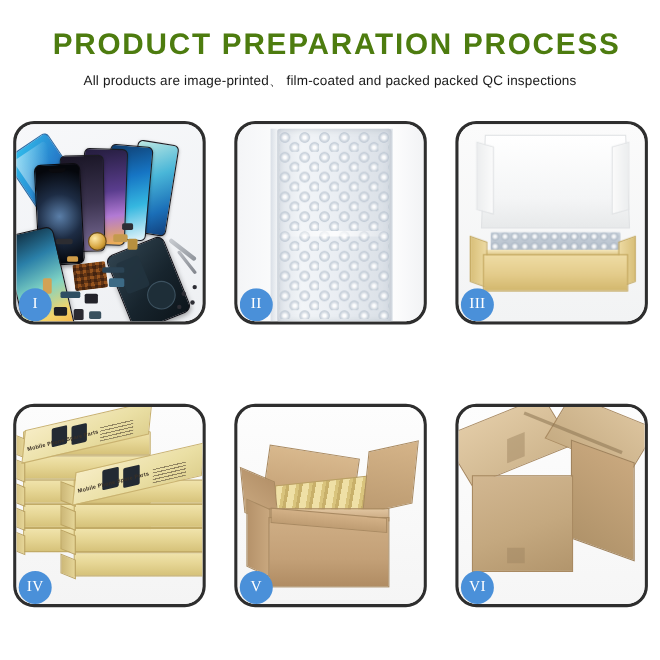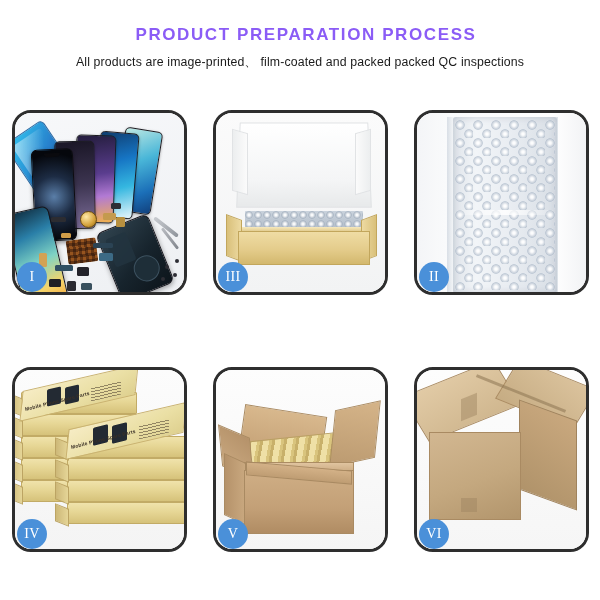--- a/index.html
+++ b/index.html
@@ -7,24 +7,24 @@
   body {
     background:#ffffff;
     font-family:"Liberation Sans", sans-serif;
     overflow:hidden;
   }
   .page { position:relative; width:600px; height:600px; }
 
   
   .header { padding-top:26px; text-align:center; }
   .title {
-    font-size:17px;
+    font-size:27px;
     font-weight:bold;
     letter-spacing:1.6px;
-    color:#8b5cf6;
+    color:#4d7c0f;
     line-height:1.1;
     white-space:nowrap;
     margin-left:12px;
   }
   .subtitle {
     margin-top:9px;
     font-size:12.3px;
     font-weight:normal;
     letter-spacing:0.15px;
     color:#1a1a1a;
@@ -446,43 +446,43 @@
         <div class="tweezer2"></div>
         <div class="screwdot sd1"></div>
         <div class="screwdot sd2"></div>
         <div class="screwdot sd3"></div>
         <div class="screwdot sd4"></div>
       </div>
       <div class="badge">I</div>
     </div>
 
     <div class="panel">
+      <div class="panel-inner p2">
+        <div class="bw-edge-l"></div>
+        <div class="bw-edge-r"></div>
+        <div class="bubble-sheet">
+          <div class="bubbles"></div>
+          <div class="bubble-seam"></div>
+        </div>
+      </div>
+      <div class="badge">II</div>
+    </div>
+
+    <div class="panel">
       <div class="panel-inner p3">
         <div class="b3-lid"></div>
         <div class="b3-lid-flap"></div>
         <div class="b3-lid-flap-r"></div>
         <div class="b3-contents"></div>
         <div class="b3-rim"></div>
         <div class="b3-left"></div>
         <div class="b3-right"></div>
         <div class="b3-front"></div>
       </div>
       <div class="badge">III</div>
-    </div>
-
-    <div class="panel">
-      <div class="panel-inner p2">
-        <div class="bw-edge-l"></div>
-        <div class="bw-edge-r"></div>
-        <div class="bubble-sheet">
-          <div class="bubbles"></div>
-          <div class="bubble-seam"></div>
-        </div>
-      </div>
-      <div class="badge">II</div>
     </div>
 
     <div class="panel">
       <div class="panel-inner p4">
         <div class="stack">
           <div class="sbox sA1">
               <div class="side"></div>
             </div>
           <div class="sbox sA2">
               <div class="side"></div>

